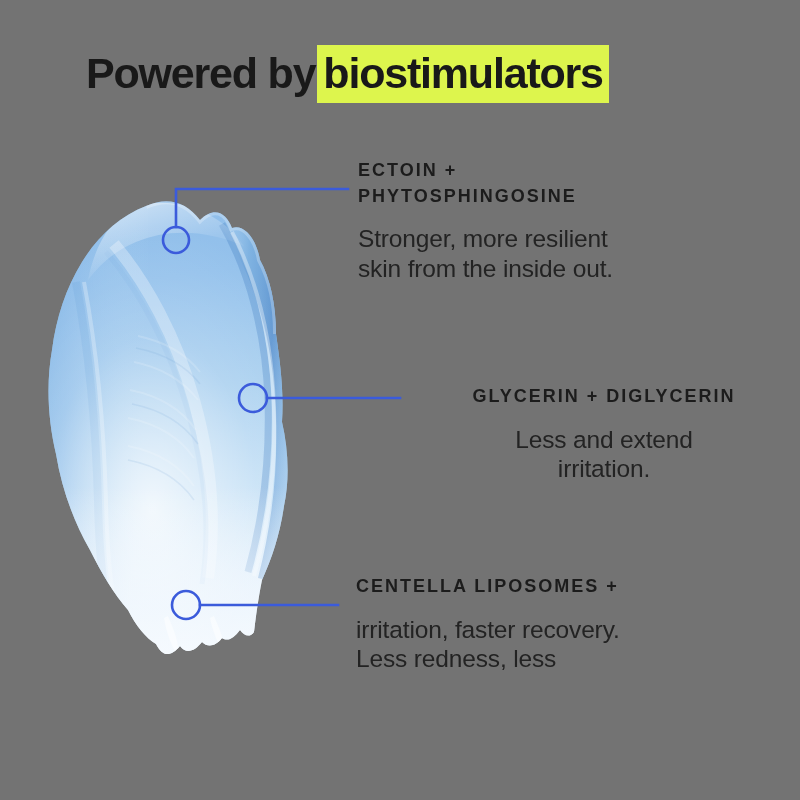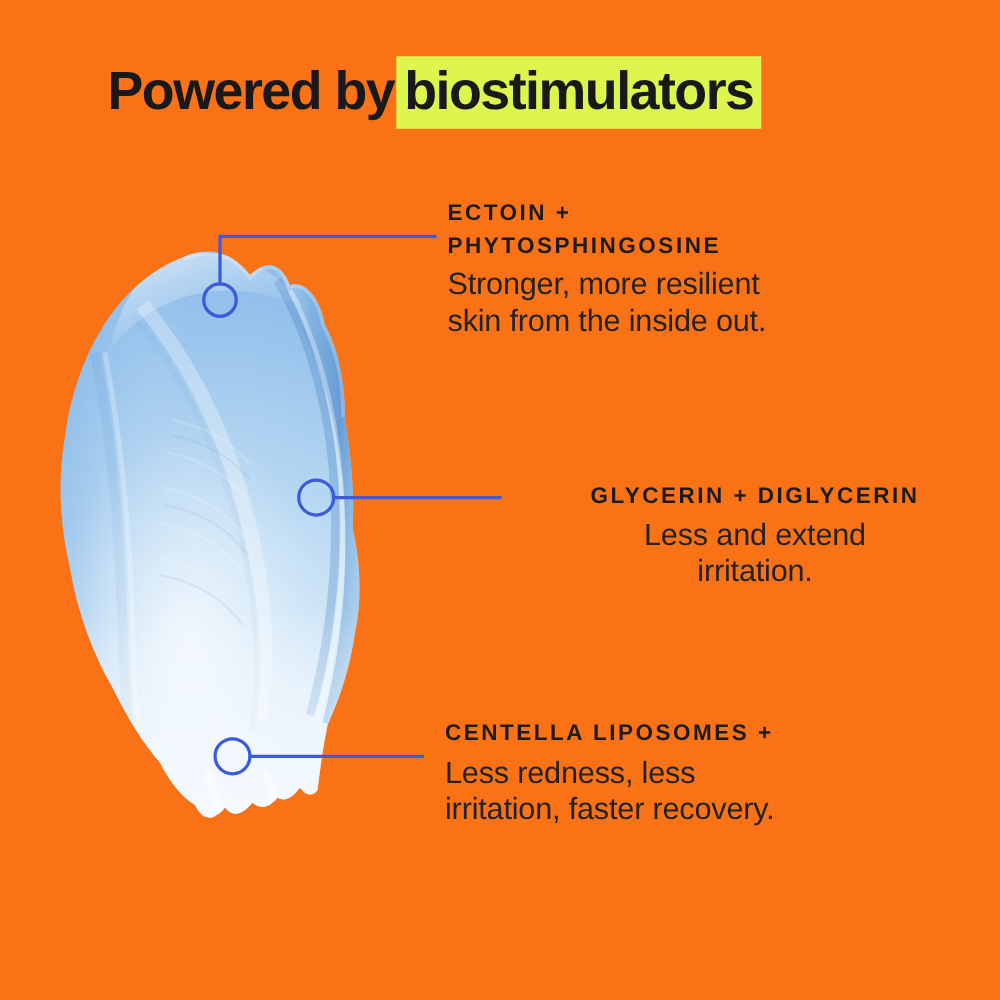--- a/index.html
+++ b/index.html
@@ -12,21 +12,21 @@
     height: 800px;
     background: #f2f2f0;
     font-family: "Liberation Sans", sans-serif;
     overflow: hidden;
   }
 
   #poster {
     position: relative;
     width: 800px;
     height: 800px;
-    background: #f97316;
+    background: #737373;
     overflow: hidden;
   }
 
   
   .headline {
     position: absolute;
     left: 86px;
     top: 48px;
     font-size: 43px;
     font-weight: 700;
@@ -76,21 +76,21 @@
     color: #1c1c1c;
     line-height: 1.42;
     text-transform: uppercase;
   }
   .callout-body {
     font-size: 24.5px;
     font-weight: 400;
     letter-spacing: -0.15px;
     color: #232323;
     line-height: 1.22;
-    margin-top: 4px;
+    margin-top: 15px;
   }
 
   #block-1 { left: 358px; top: 158px; width: 400px; }
   #block-2 { left: 414px; top: 384px; width: 380px; text-align: center; }
   #block-3 { left: 356px; top: 574px; width: 410px; }
 
   .nowrap { white-space: nowrap; }
 </style>
 </head>
 <body>
@@ -263,18 +263,18 @@
       <div class="nowrap">Less and extend</div>
       <div class="nowrap">irritation.</div>
     </div>
   </div>
 
   <div class="callout-block" id="block-3">
     <div class="callout-title">
       <div class="nowrap">CENTELLA LIPOSOMES +</div>
     </div>
     <div class="callout-body">
+      <div class="nowrap">irritation, faster recovery.</div>
       <div class="nowrap">Less redness, less</div>
-      <div class="nowrap">irritation, faster recovery.</div>
     </div>
   </div>
 
 </div>
 
 </body></html>

